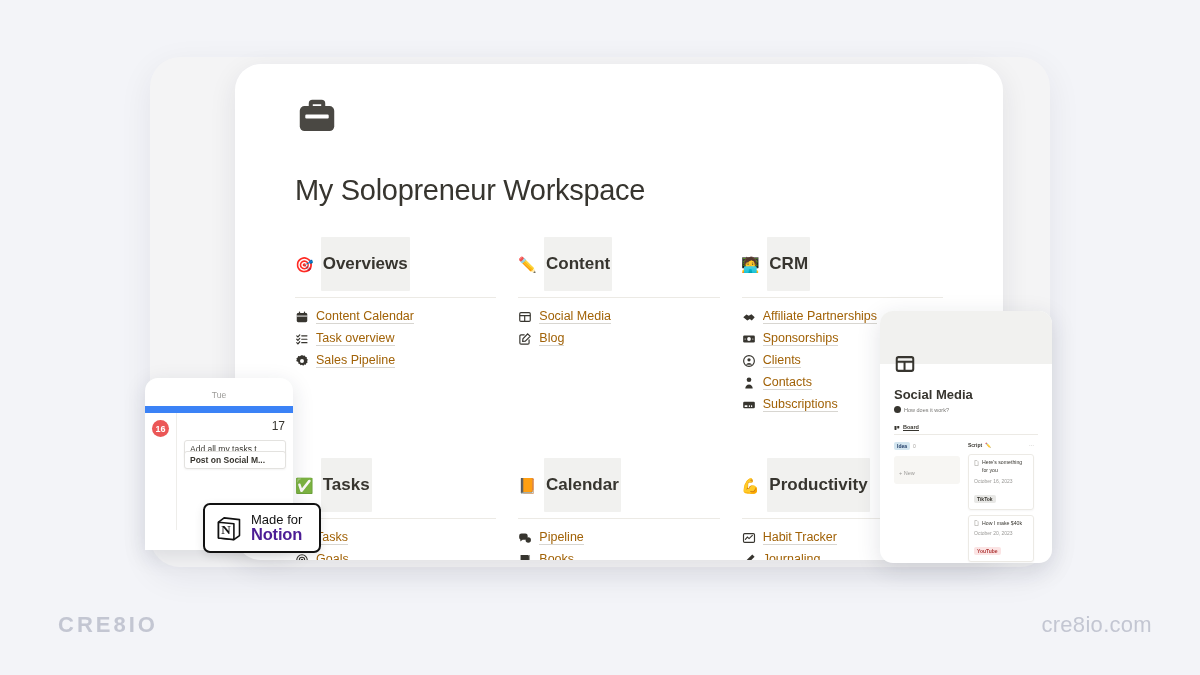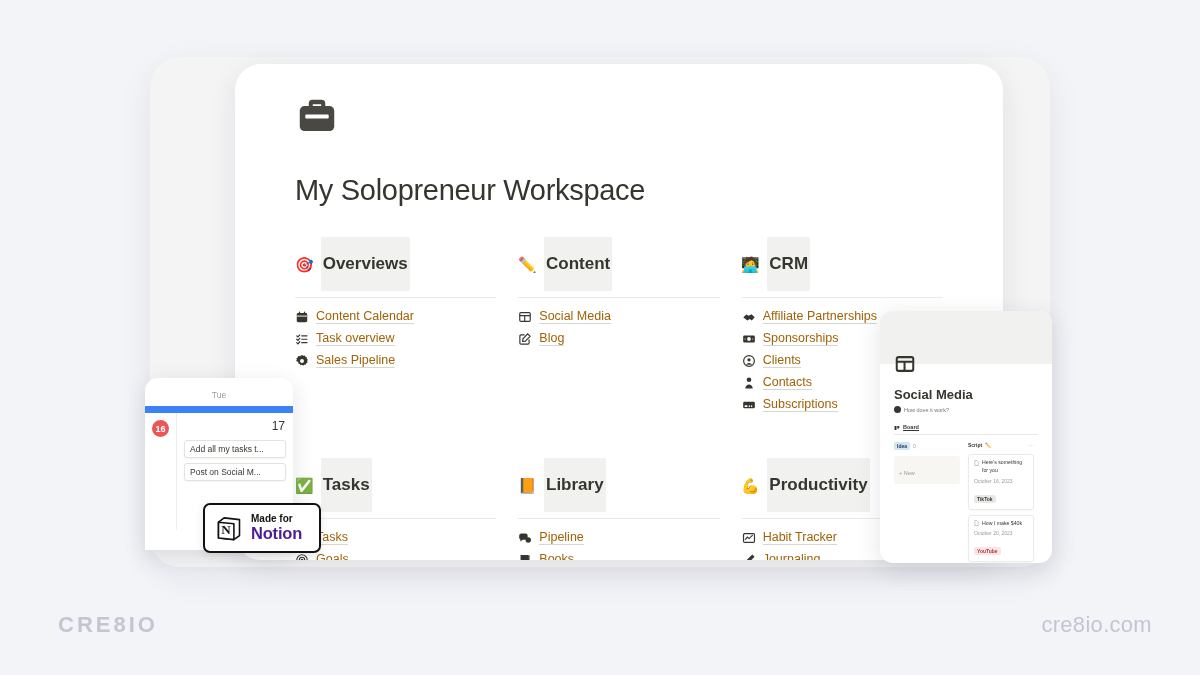--- a/index.html
+++ b/index.html
@@ -111,36 +111,36 @@
   .cal-chip {
     position: absolute; left: 39px; right: 7px;
     height: 18px; background: #fff;
     border: 1px solid #e3e2df; border-radius: 3px;
     font-size: 8.5px; color: #37352f;
     display: flex; align-items: center; padding: 0 5px;
     white-space: nowrap; overflow: hidden;
     box-shadow: 0 1px 2px rgba(0,0,0,0.05);
   }
   .cal-chip.c1 { top: 27px; }
-  .cal-chip.c2 { top: 50px; }
+  .cal-chip.c2 { top: 38px; font-weight: bold; }
 
   
   .notion-badge {
     position: absolute; left: 203px; top: 503px;
     width: 118px; height: 50px;
     background: #fff;
     border: 2.5px solid #111;
     border-radius: 7px;
     display: flex; align-items: center; gap: 8px;
     padding: 0 10px;
     box-shadow: 0 3px 10px rgba(0,0,0,0.10);
   }
   .notion-cube { width: 28px; height: 28px; flex: 0 0 28px; }
   .notion-txt { line-height: 1.05; }
-  .notion-made { font-size: 10px; color: #111; font-weight: bold; }
+  .notion-made { font-size: 13px; color: #111; }
   .notion-word { font-size: 16.5px; font-weight: bold; color: #4c1d95; letter-spacing: -0.2px; }
 
   
   .phone-right {
     position: absolute; left: 880px; top: 311px;
     width: 172px; height: 252px;
     background: #ffffff;
     border-radius: 13px;
     box-shadow: 0 6px 24px rgba(30,35,60,0.13);
     overflow: hidden;
@@ -377,21 +377,21 @@
                 </svg>
               </span>
               <span class="link-txt">Goals</span>
             </div>
           </div>
         </div>
 
         <div class="col">
           <div class="sec-head">
             <span class="sec-emoji">📙</span>
-            <span class="sec-title">Library</span>
+            <span class="sec-title">Calendar</span>
           </div>
           <div class="links">
             <div class="link-row">
               <span class="link-ico">
                 <svg width="14" height="14" viewBox="0 0 24 24" fill="#37352f">
                   <path d="M2 8.2a4 4 0 0 1 4-4h6.6a4 4 0 0 1 4 4v2.6a4 4 0 0 1-4 4H8l-4 3.2v-3.4a4 4 0 0 1-2-3.4z"></path>
                   <circle cx="17.6" cy="15.4" r="4.6"></circle>
                 </svg>
               </span>
               <span class="link-txt">Pipeline</span>

